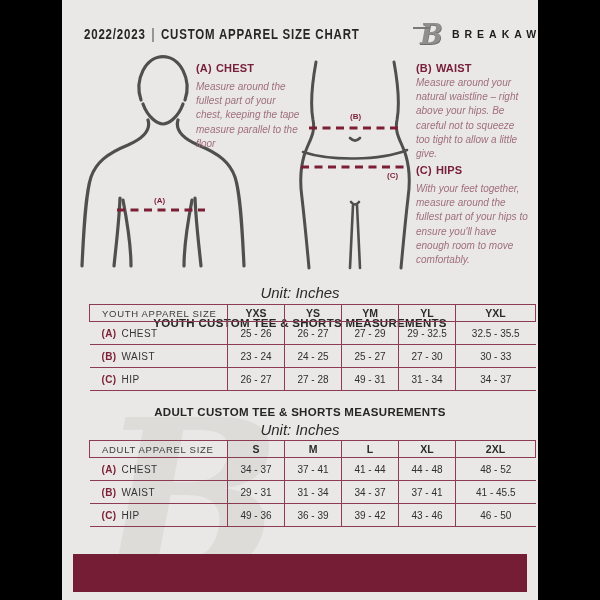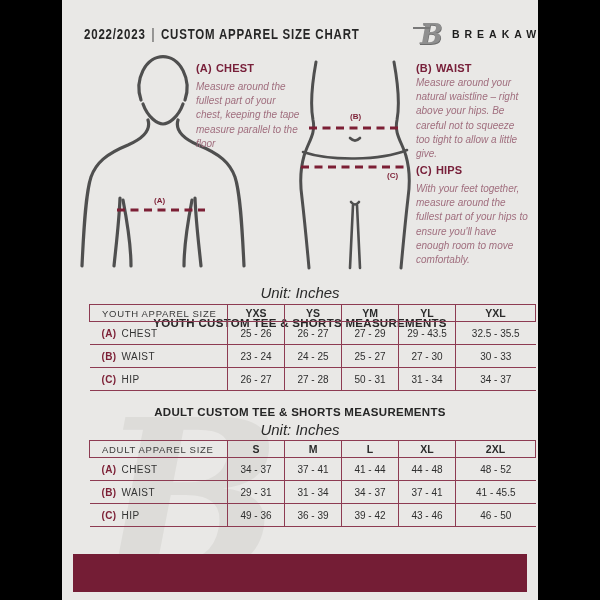--- a/index.html
+++ b/index.html
@@ -152,36 +152,36 @@
               <th class="size-col">YL</th>
               <th class="size-col">YXL</th>
             </tr>
           </thead>
           <tbody>
             <tr>
               <td class="row-label"><span class="tag">(A)</span><span class="rname">CHEST</span></td>
               <td class="val">25 - 26</td>
               <td class="val">26 - 27</td>
               <td class="val">27 - 29</td>
-              <td class="val">29 - 43.5</td>
+              <td class="val">29 - 32.5</td>
               <td class="val">32.5 - 35.5</td>
             </tr>
             <tr>
               <td class="row-label"><span class="tag">(B)</span><span class="rname">WAIST</span></td>
               <td class="val">23 - 24</td>
               <td class="val">24 - 25</td>
               <td class="val">25 - 27</td>
               <td class="val">27 - 30</td>
               <td class="val">30 - 33</td>
             </tr>
             <tr>
               <td class="row-label"><span class="tag">(C)</span><span class="rname">HIP</span></td>
               <td class="val">26 - 27</td>
               <td class="val">27 - 28</td>
-              <td class="val">50 - 31</td>
+              <td class="val">49 - 31</td>
               <td class="val">31 - 34</td>
               <td class="val">34 - 37</td>
             </tr>
           </tbody>
         </table>
 
       <div class="tbl-title" id="adult-title">ADULT CUSTOM TEE &amp; SHORTS MEASUREMENTS</div>
       <div class="tbl-unit" id="adult-unit">Unit: Inches</div>
       <table class="size-table" id="adult-table">
           <thead>

